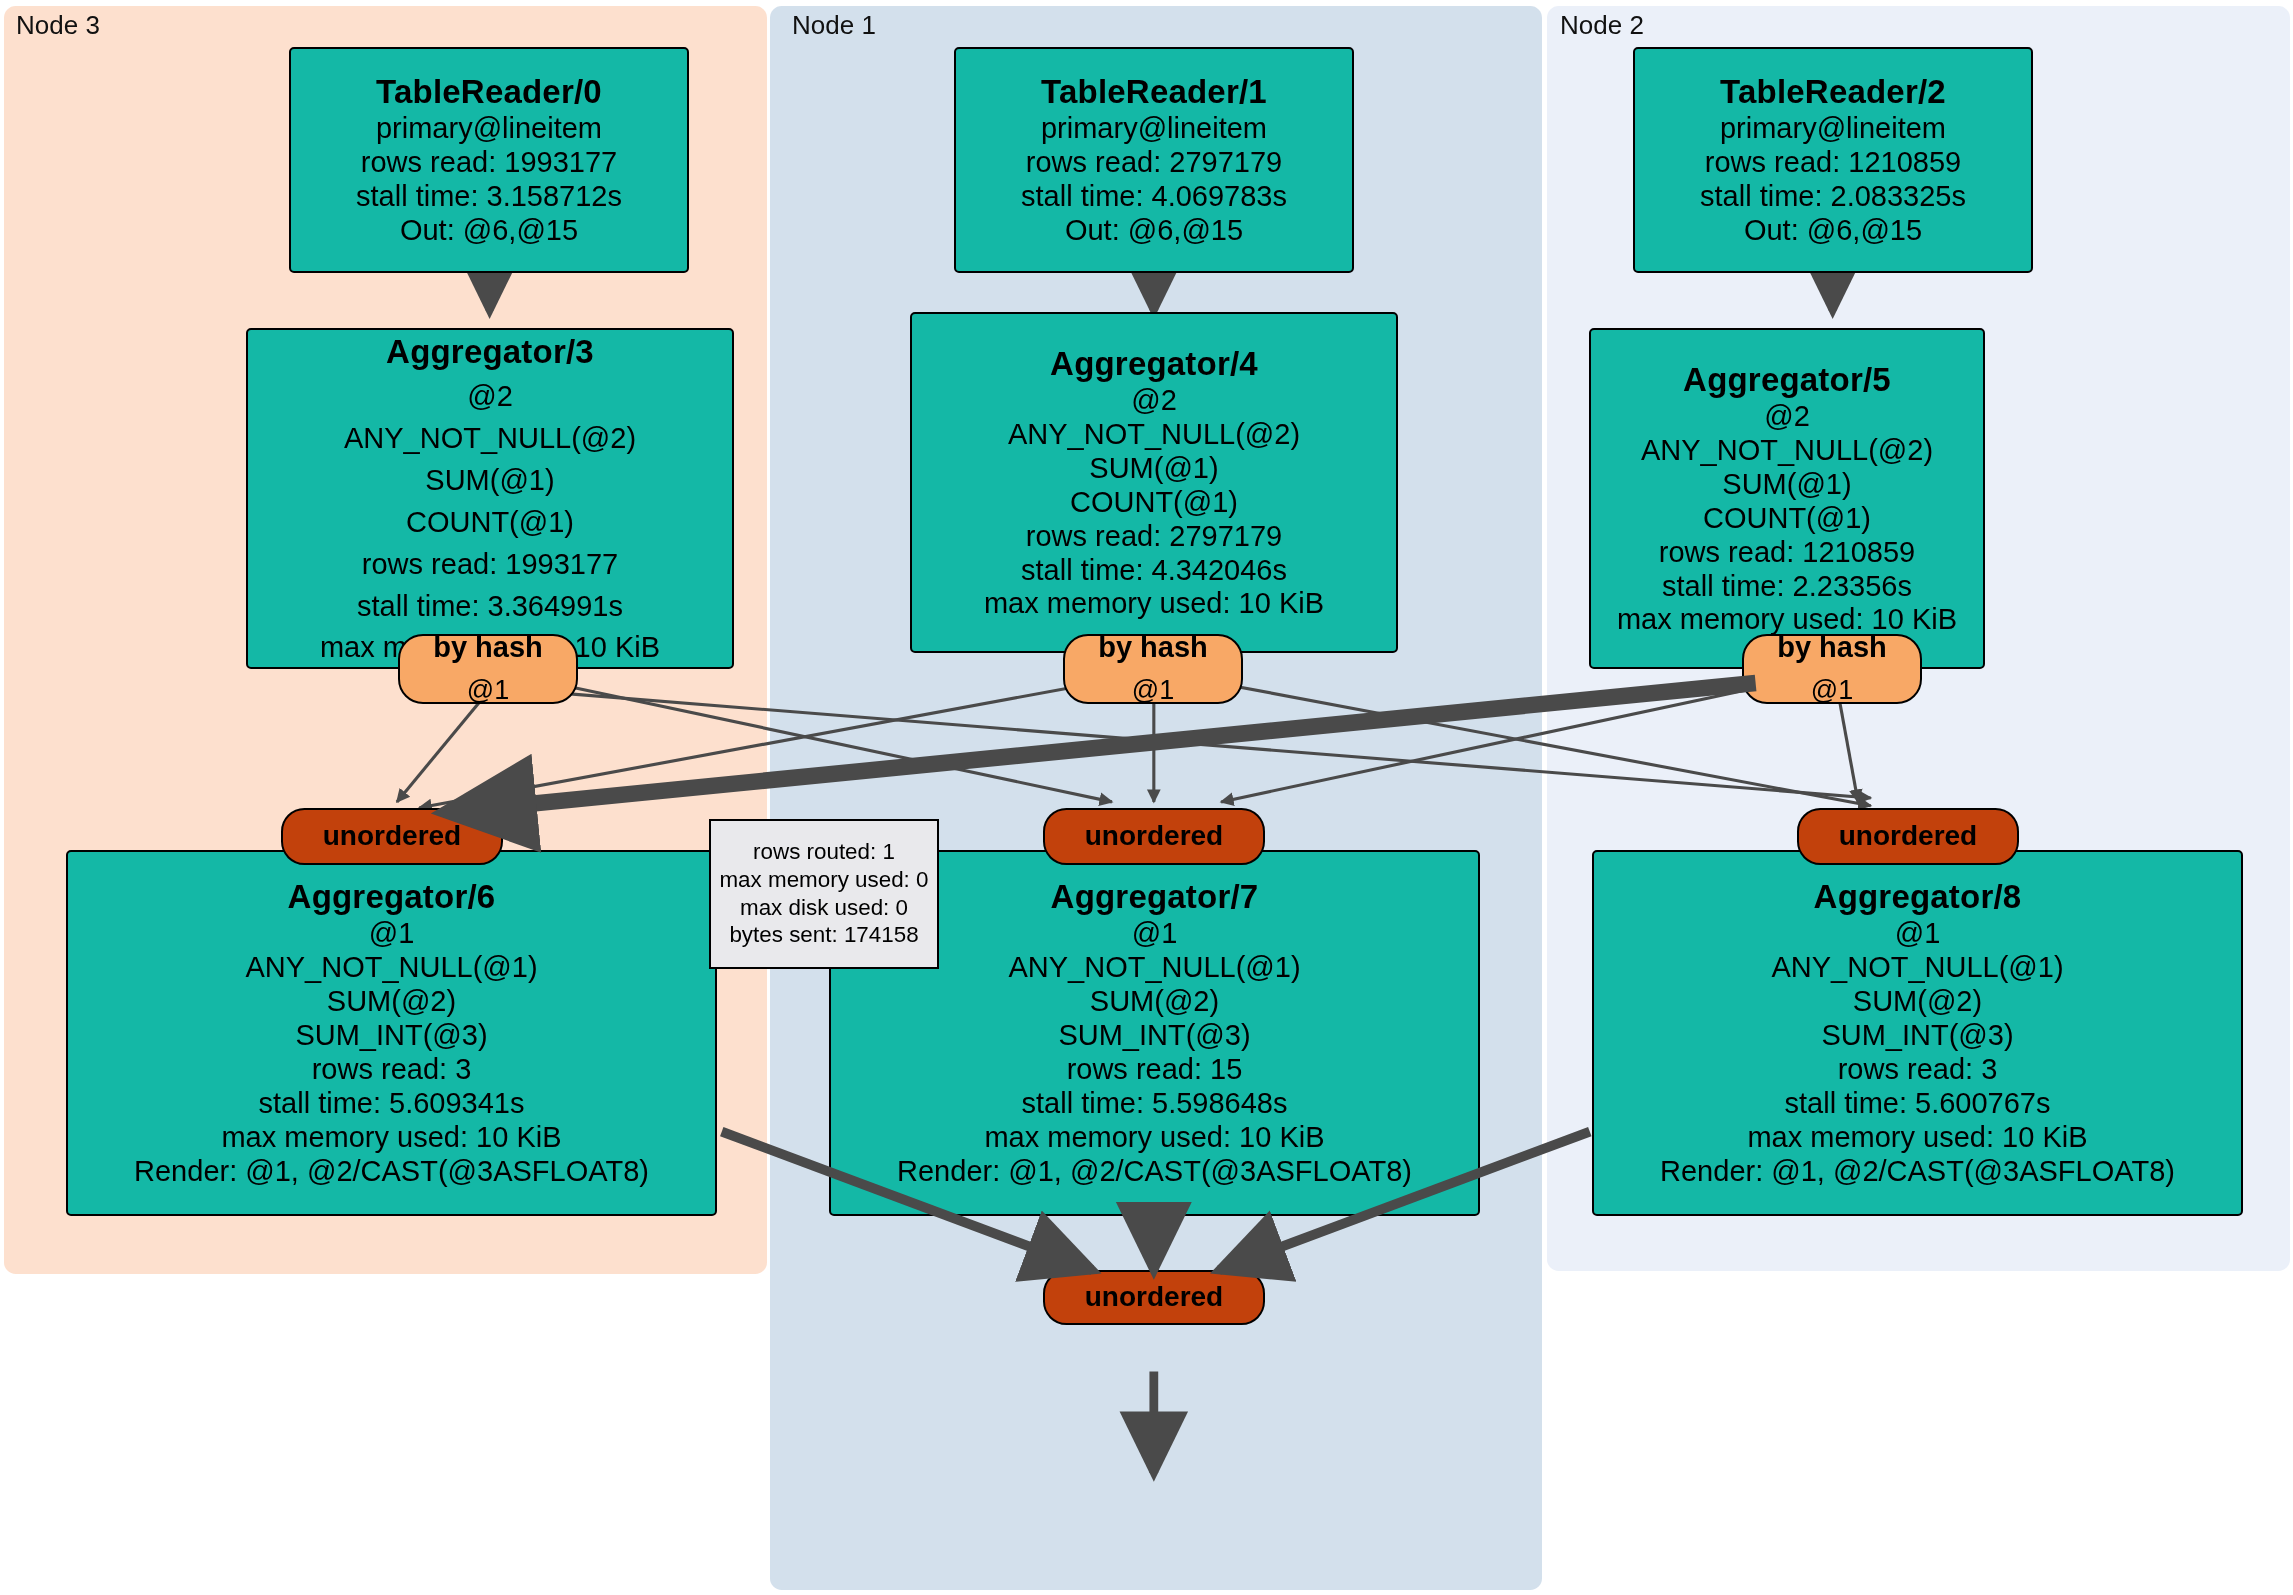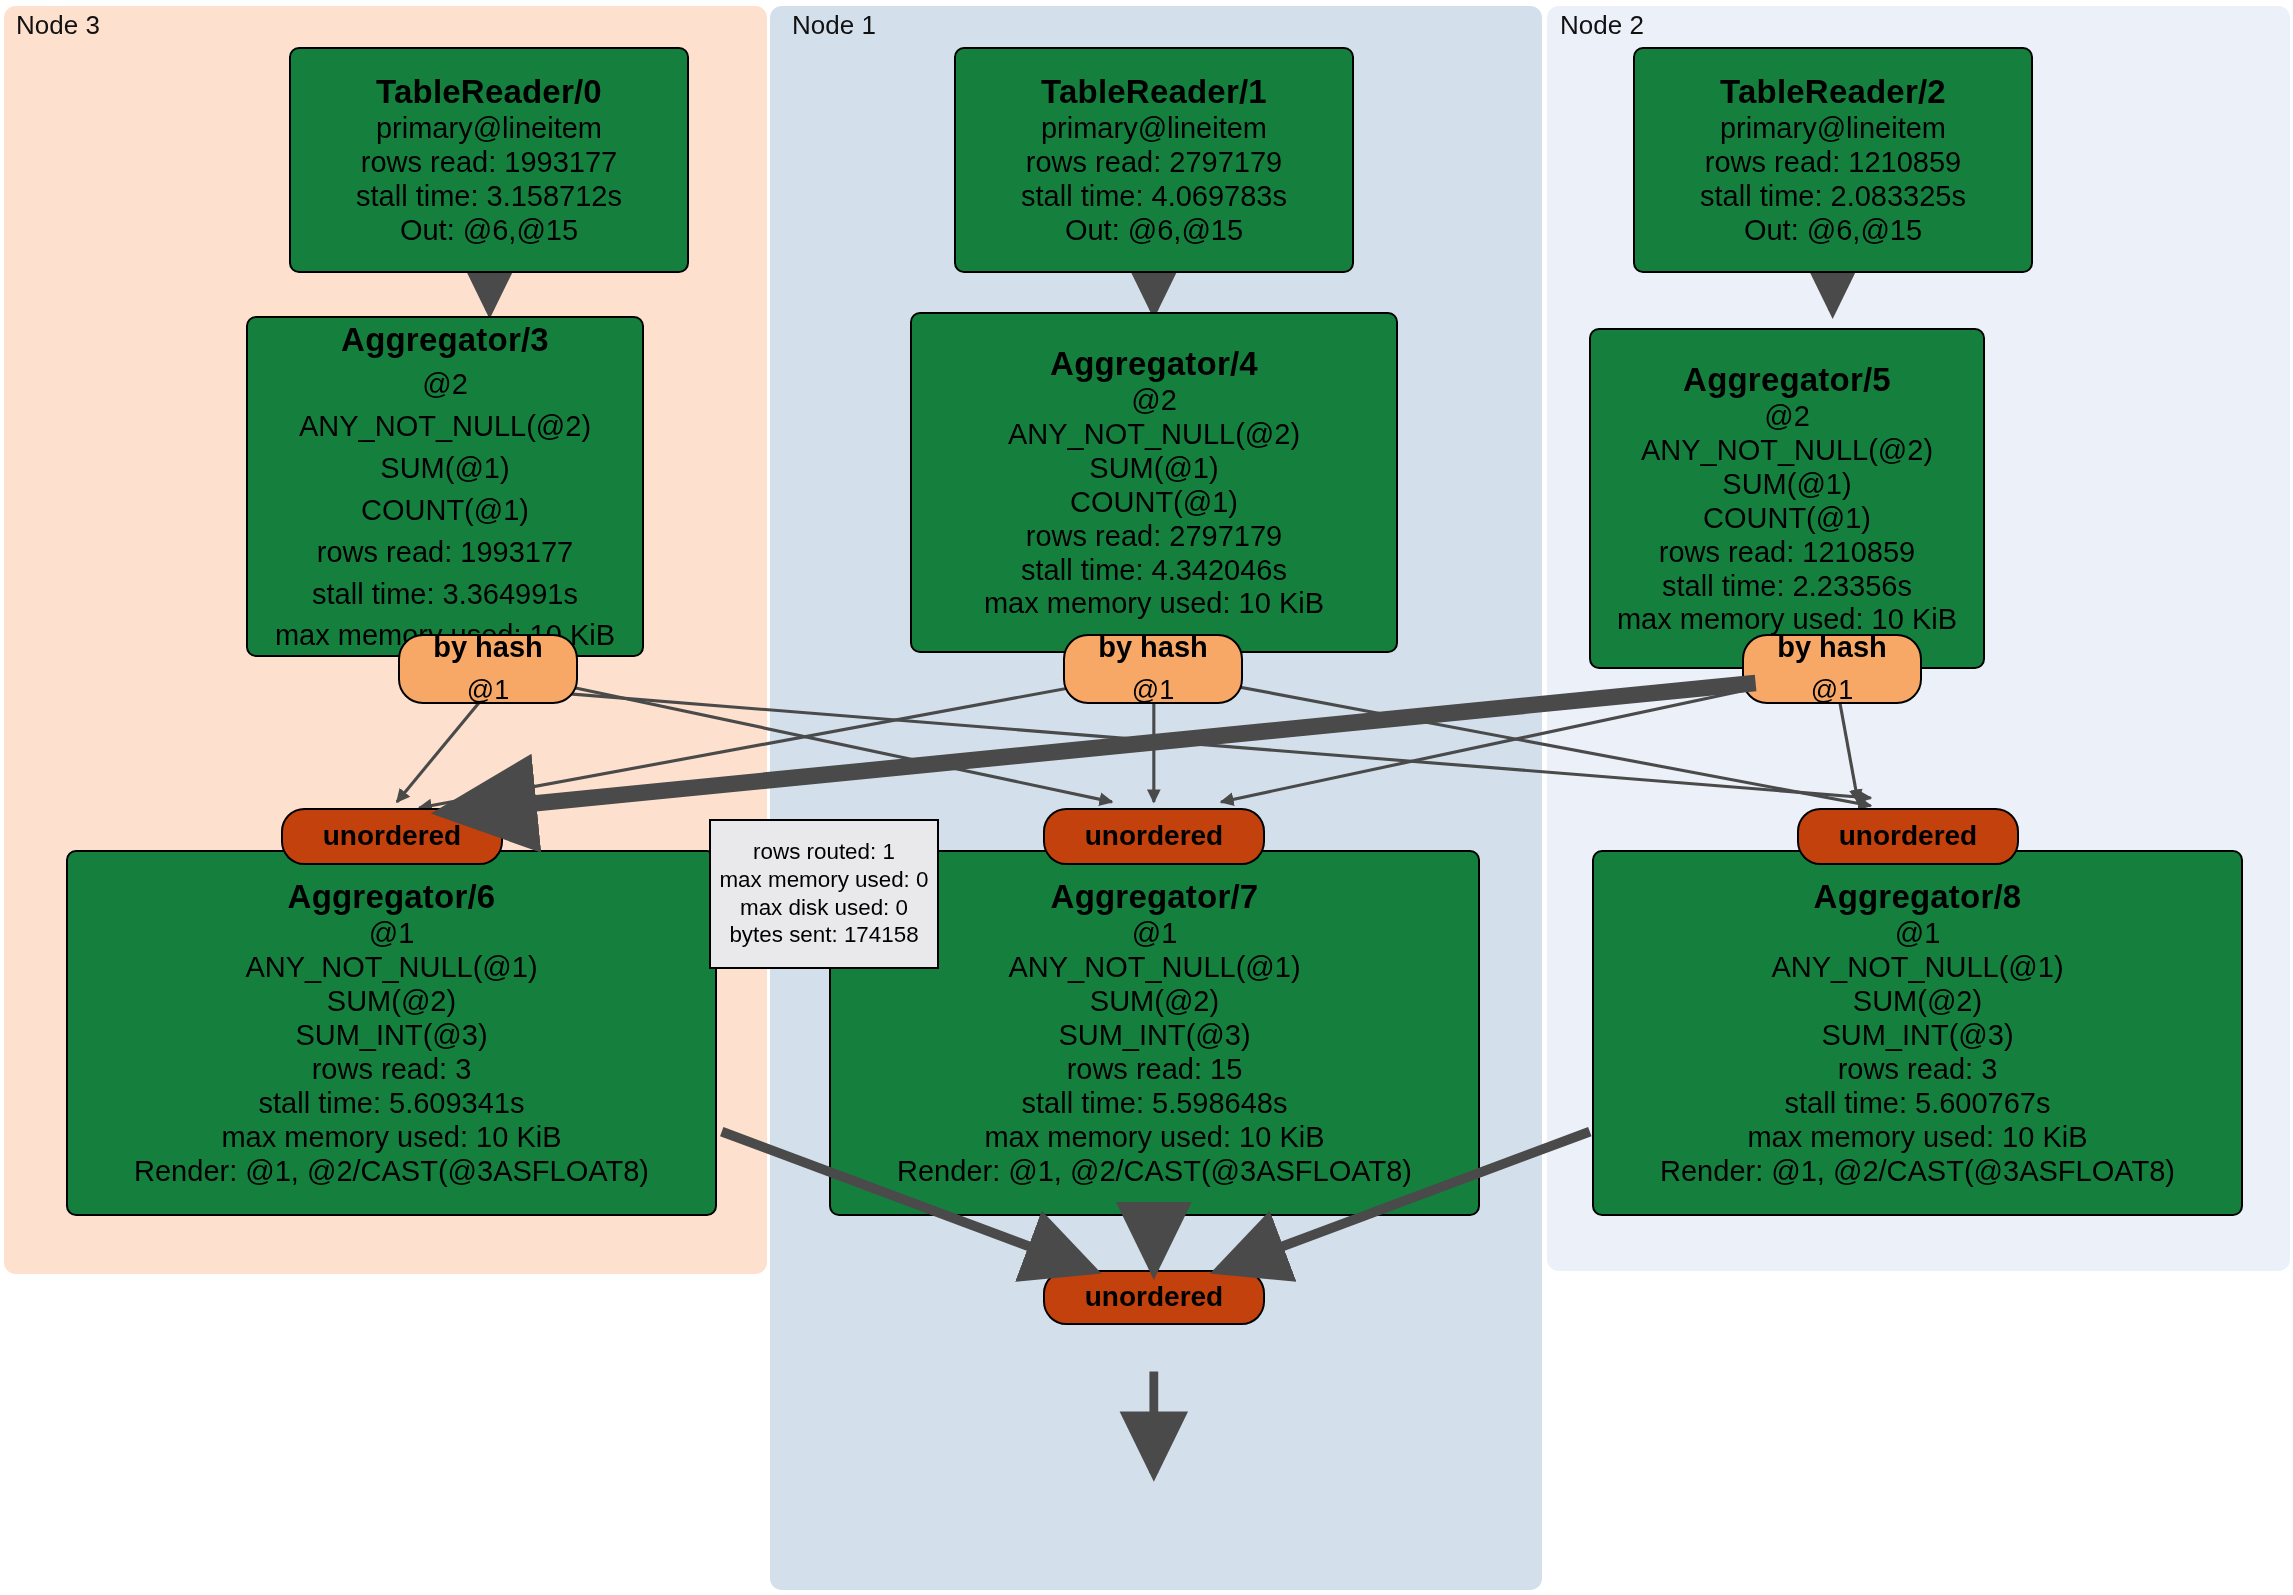--- a/index.html
+++ b/index.html
@@ -6,21 +6,21 @@
   body{width:2294px;height:1596px;overflow:hidden;
        font-family:"Liberation Sans","DejaVu Sans",sans-serif;}
   #stage{position:relative;width:2294px;height:1596px;}
 
   
   .cluster{position:absolute;border-radius:11.7px;}
   .cluster-label{position:absolute;font-size:26px;color:#111;white-space:nowrap;}
 
   
   .node{position:absolute;box-sizing:border-box;
-        background:#15803d;border:2.4px solid #000;border-radius:10px;
+        background:#14b8a6;border:2.4px solid #000;border-radius:5px;
         display:flex;flex-direction:column;align-items:center;justify-content:center;
         text-align:right;color:#000;z-index:6;}
   .node .ttl{font-weight:bold;font-size:33px;line-height:1.22;letter-spacing:0.2px;}
   .node .ln{font-size:29px;line-height:1.17;white-space:nowrap;}
 
   .node.simple{padding:3.9px 21.5px;}
   .node.simple .ttl{font-size:33px;}
 
   
   .badge{position:absolute;box-sizing:border-box;border:2.4px solid #000;
@@ -100,21 +100,21 @@
   </div>
 
   <div class="node" style="left:1633px;top:47px;width:400px;height:226px;">
     <div class="ttl">TableReader/2</div>
     <div class="ln">primary@lineitem</div>
     <div class="ln">rows read: 1210859</div>
     <div class="ln">stall time: 2.083325s</div>
     <div class="ln">Out: @6,@15</div>
   </div>
 
-  <div class="node" style="left:246px;top:316px;width:398px;height:341px;gap:8px;">
+  <div class="node" style="left:246px;top:328px;width:488px;height:341px;gap:8px;">
     <div class="ttl">Aggregator/3</div>
     <div class="ln">@2</div>
     <div class="ln">ANY_NOT_NULL(@2)</div>
     <div class="ln">SUM(@1)</div>
     <div class="ln">COUNT(@1)</div>
     <div class="ln">rows read: 1993177</div>
     <div class="ln">stall time: 3.364991s</div>
     <div class="ln">max memory used: 10 KiB</div>
   </div>
 

